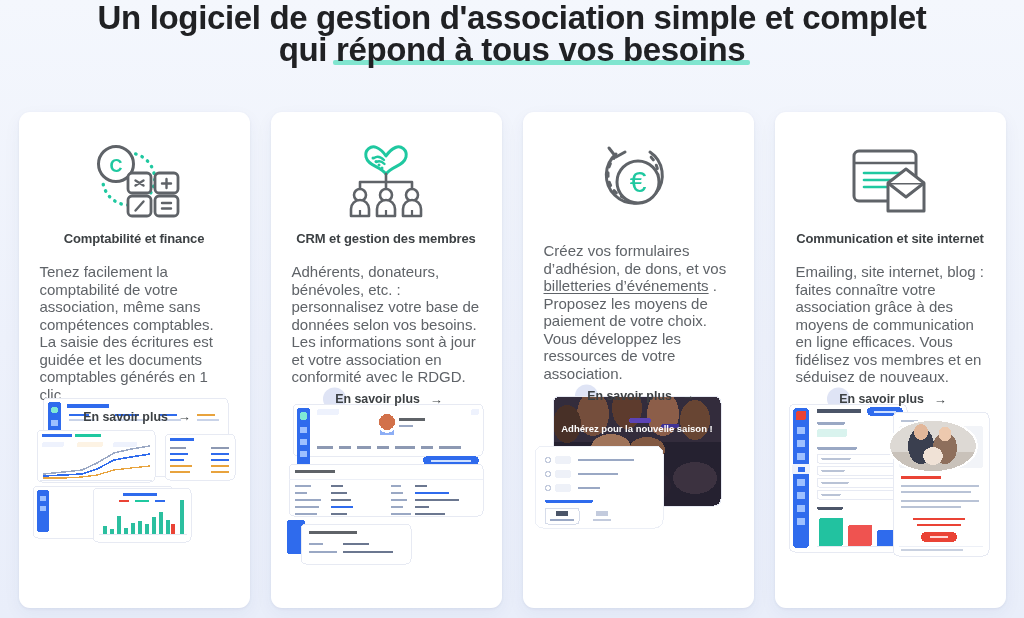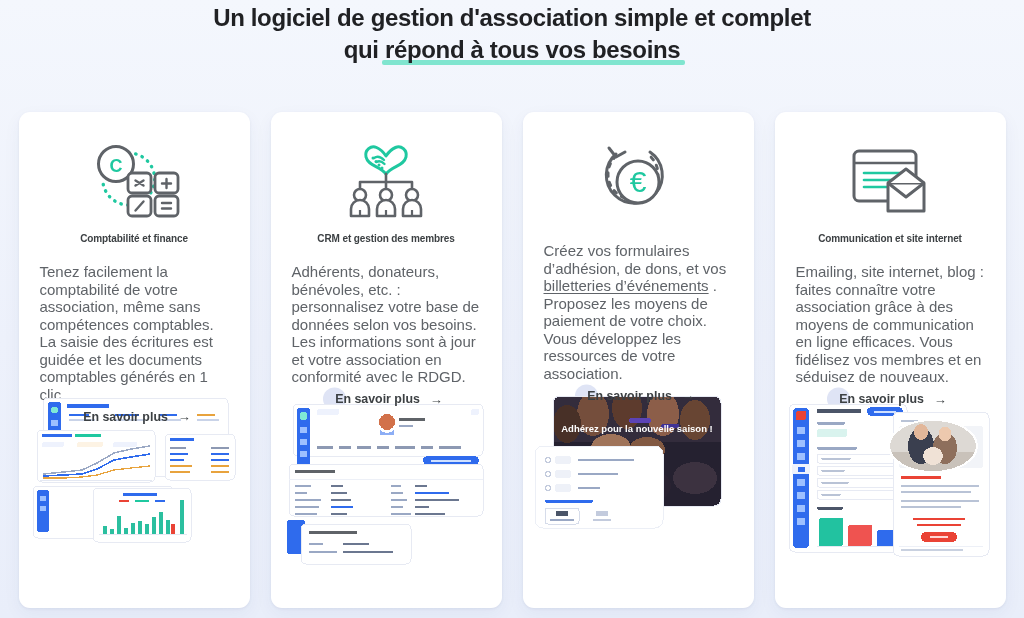--- a/index.html
+++ b/index.html
@@ -16,21 +16,21 @@
     color: #3c4043;
     -webkit-font-smoothing: antialiased;
   }
 
   
   .hero {
     padding-top: 2px;
     text-align: center;
   }
   .hero h1 {
-    font-size: 24px;
+    font-size: 33px;
     line-height: 32px;
     font-weight: 700;
     letter-spacing: -0.35px;
     color: #202124;
   }
   .hl-wrap {
     position: relative;
     display: inline-block;
     white-space: nowrap;
   }
@@ -80,21 +80,21 @@
   }
 
   .icon-box {
     height: 92px;
     display: flex;
     align-items: center;
     justify-content: center;
   }
 
   .card-title {
-    font-size: 10px;
+    font-size: 13px;
     line-height: 21px;
     font-weight: 700;
     color: #3c4043;
     text-align: center;
     letter-spacing: -0.1px;
   }
 
   .card-body {
     margin-top: 14px;
     font-size: 15px;

